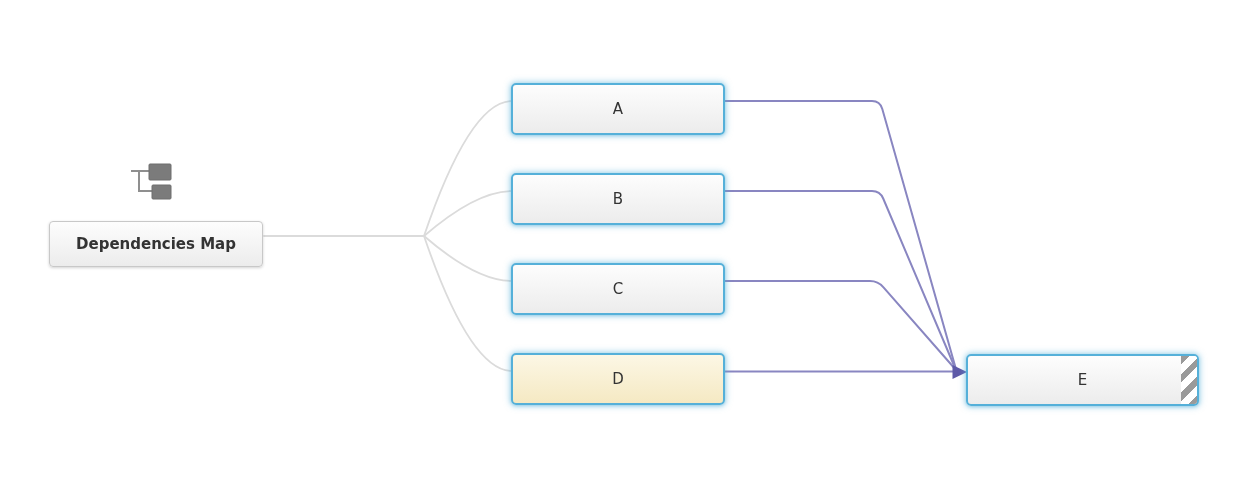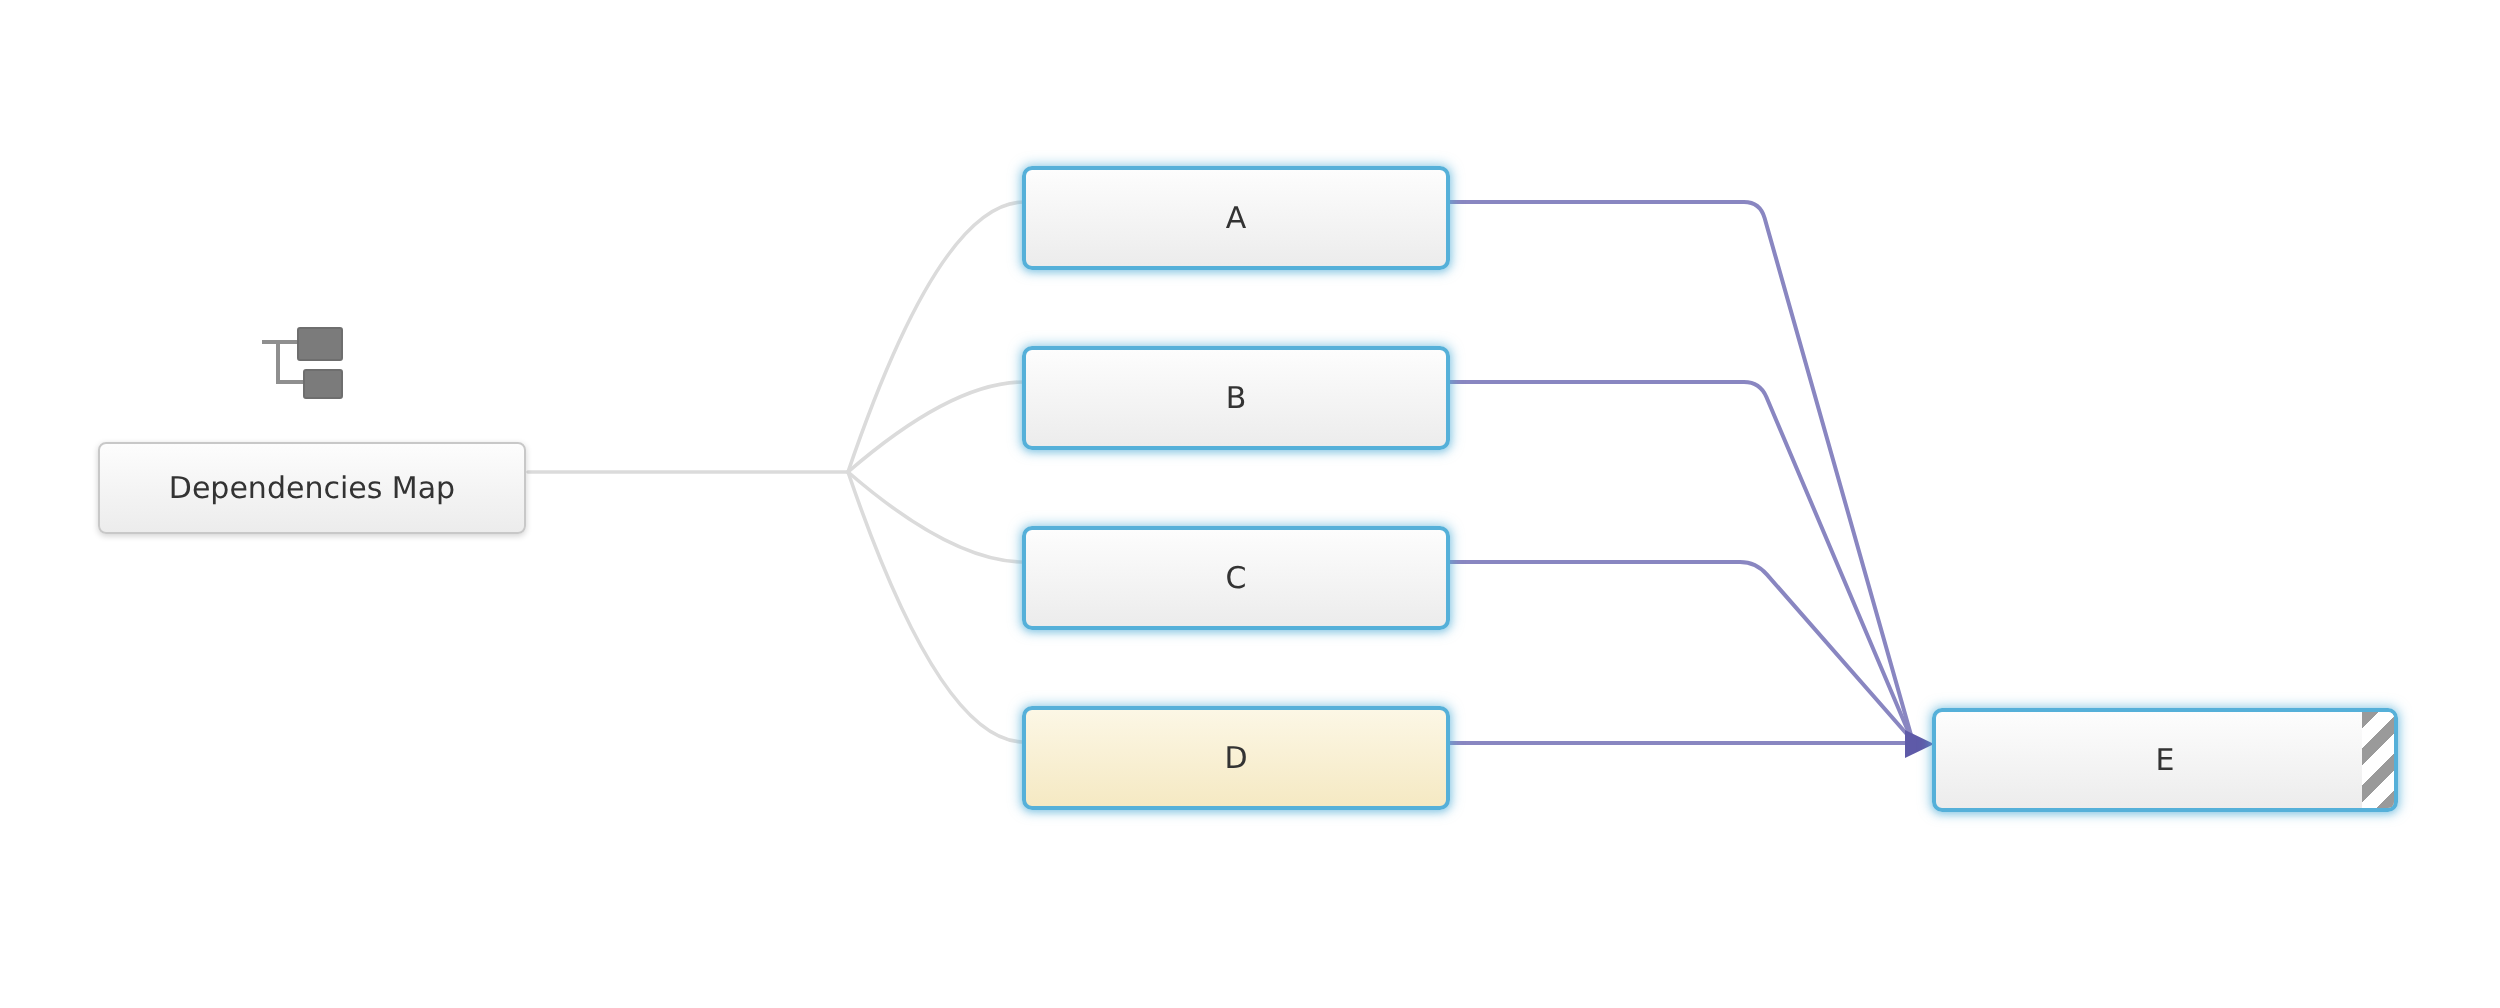--- a/index.html
+++ b/index.html
@@ -44,20 +44,21 @@
     box-shadow:0 0 6px 1px rgba(86,176,217,0.55), 0 1px 3px rgba(86,176,217,0.35);
   }
   .node.blue.highlight{
     background:linear-gradient(180deg,var(--highlight-top),var(--highlight-bottom));
   }
   .node.root{
     border:1px solid var(--root-border);
     border-radius:4px;
     background:linear-gradient(180deg,var(--node-fill-top),var(--node-fill-bottom));
     box-shadow:0 1px 3px rgba(0,0,0,0.18);
+    font-weight:bold;
   }
   .hatch{
     position:absolute;top:0;right:0;bottom:0;width:16px;
     background:repeating-linear-gradient(135deg,var(--hatch-gray) 0 6px,#ffffff 6px 13px);
   }
   .root-icon{position:absolute;left:129px;top:162px;}
   .icon-line{stroke:#8F8F8F;stroke-width:2;fill:none;}
   .icon-rect{fill:var(--icon-gray);stroke:#6E6E6E;stroke-width:1;}
 </style>
 </head>

